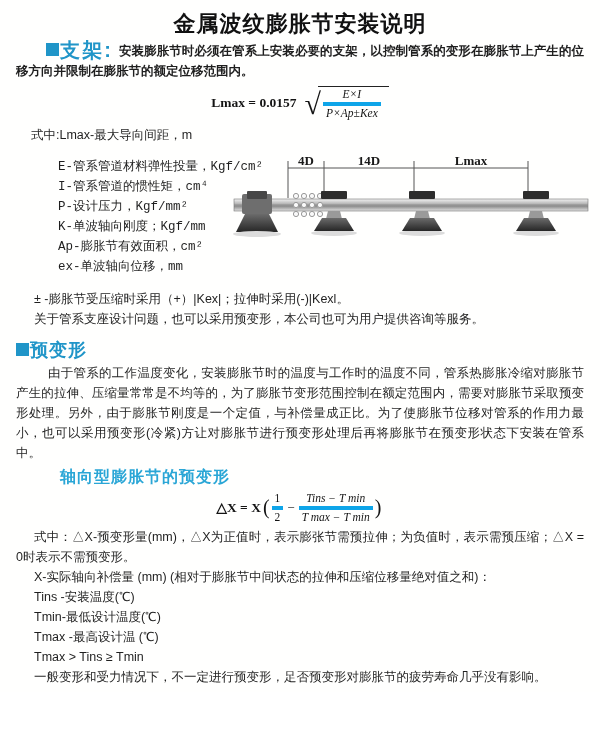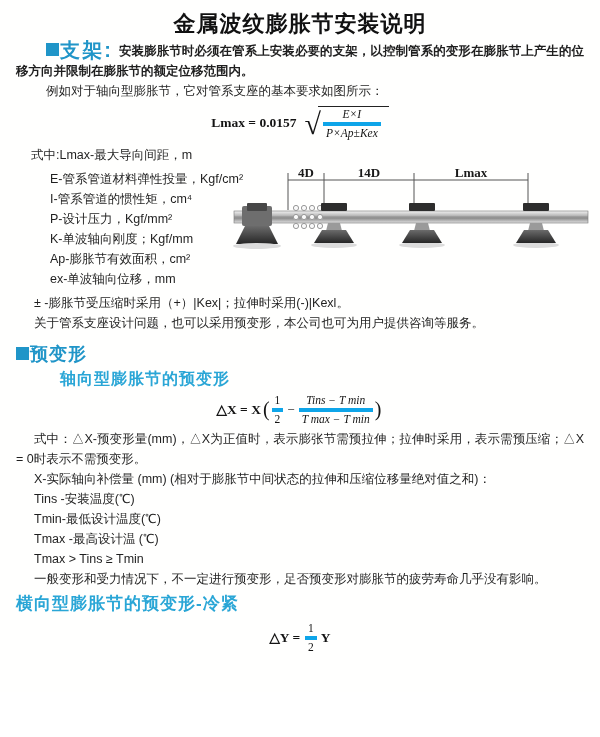--- a/index.html
+++ b/index.html
@@ -25,44 +25,43 @@
   .frac .den{padding:1px 3px 0;}
   .it{font-style:italic;}
   .f-dx{height:38px;margin:2px 0 0;}
   .f-dy{height:30px;margin:8px 0 2px;}
   .paren{font-size:20px;font-weight:400;margin:0 2px;transform:translateY(-1px);}
   .op{margin:0 4px;font-size:13px;}
   .rhs-b{font-weight:bold;font-size:13.5px;margin-left:4px;}
   
   .defs-wrap{position:relative;margin-top:2px;}
   .lead{padding-left:15px;}
-  ul.defs{list-style:none;margin:4px;padding:0 0 0 30px;}
+  ul.defs{list-style:none;margin:12px;padding:0 0 0 30px;font-family:Liberation Mono, monospace;}
   ul.defs li{line-height:20px;}
   .pm-note,.consult-note{padding-left:18px;}
-  .diagram{position:absolute;top:22px;left:214px;width:362px;height:100px;}
+  .diagram{position:absolute;top:30px;left:214px;width:362px;height:100px;}
   
   h2.preform{margin:10px 0 2px;font-size:18px;line-height:22px;color:#2095c8;font-weight:bold;letter-spacing:1px;}
   h2.preform .sq{vertical-align:0px;}
   .preform-body{text-align:justify;text-indent:32px;}
   h3.axial{margin:4px 0 0 44px;font-size:16px;line-height:20px;color:#2aa6d6;font-weight:bold;letter-spacing:1px;}
   h3.lateral{margin:4px 0 0 0;font-size:17px;line-height:22px;color:#2aa6d6;font-weight:bold;letter-spacing:1px;}
   .explain{text-indent:18px;text-align:justify;}
   .sub-line{padding-left:18px;}
 </style>
 </head>
 <body>
 
 <div class="page">
   <div class="inner">
 
     <h1 class="title">金属波纹膨胀节安装说明</h1>
 
     <p class="intro"><span class="sq"></span><span class="sec-h">支架:</span><span>安装膨胀节时必须在管系上安装必要的支架，以控制管系的变形在膨胀节上产生的位移方向并限制在膨胀节的额定位移范围内。</span></p>
 
-    <p class="example">例如对于轴向型膨胀节，它对管系支座的基本要求如图所示：</p>
 
     <div class="formula f-lmax">
       <span class="fb">Lmax = 0.0157</span>
       <span class="radical">√</span>
       <span class="radicand">
         <span class="frac it">
           <span class="num">E×I</span>
           <span class="den">P×Ap±Kex</span>
         </span>
       </span>
@@ -151,39 +150,40 @@
             <path d="M286 76 L326 76 L318 63 L294 63 Z" fill="url(#baseGrad)"></path>
           </g>
         </svg>
       </div>
     </div>
 
     <p class="pm-note">± -膨胀节受压缩时采用（+）|Kex|；拉伸时采用(-)|Kexl。</p>
     <p class="consult-note">关于管系支座设计问题，也可以采用预变形，本公司也可为用户提供咨询等服务。</p>
 
     <h2 class="preform"><span class="sq"></span><span>预变形</span></h2>
+    <p class="preform-body">由于管系的工作温度变化，安装膨胀节时的温度与工作时的温度不同，管系热膨胀冷缩对膨胀节产生的拉伸、压缩量常常是不均等的，为了膨胀节变形范围控制在额定范围内，需要对膨胀节采取预变形处理。另外，由于膨胀节刚度是一个定值，与补偿量成正比。为了使膨胀节位移对管系的作用力最小，也可以采用预变形(冷紧)方让对膨胀节进行预变形处理后再将膨胀节在预变形状态下安装在管系中。</p>
 
     <h3 class="axial">轴向型膨胀节的预变形</h3>
 
     <div class="formula f-dx">
       <span class="fb">△X = X</span>
       <span class="paren">(</span>
       <span class="frac">
         <span class="num">1</span>
         <span class="den">2</span>
       </span>
       <span class="op">−</span>
       <span class="frac it">
         <span class="num">Tins − T min</span>
         <span class="den">T max − T min</span>
       </span>
       <span class="paren">)</span>
     </div>
 
-    <p class="explain">式中：△X-预变形量(mm)，△X为正值时，表示膨张节需预拉伸；拉伸时采用，表示需预压缩；△X = 0时表示不需预变形。</p>
+    <p class="explain">式中：△X-预变形量(mm)，△X为正值时，表示膨张节需预拉伸；为负值时，表示需预压缩；△X = 0时表示不需预变形。</p>
     <p class="sub-line">X-实际轴向补偿量 (mm) (相对于膨胀节中间状态的拉伸和压缩位移量绝对值之和)：</p>
     <p class="sub-line">Tins -安装温度(℃)</p>
     <p class="sub-line">Tmin-最低设计温度(℃)</p>
     <p class="sub-line">Tmax -最高设计温 (℃)</p>
     <p class="sub-line">Tmax &gt; Tins ≥ Tmin</p>
     <p class="explain">一般变形和受力情况下，不一定进行预变形，足否预变形对膨胀节的疲劳寿命几乎没有影响。</p>
 
     <h3 class="lateral">横向型膨胀节的预变形-冷紧</h3>
 
     <div class="formula f-dy">

